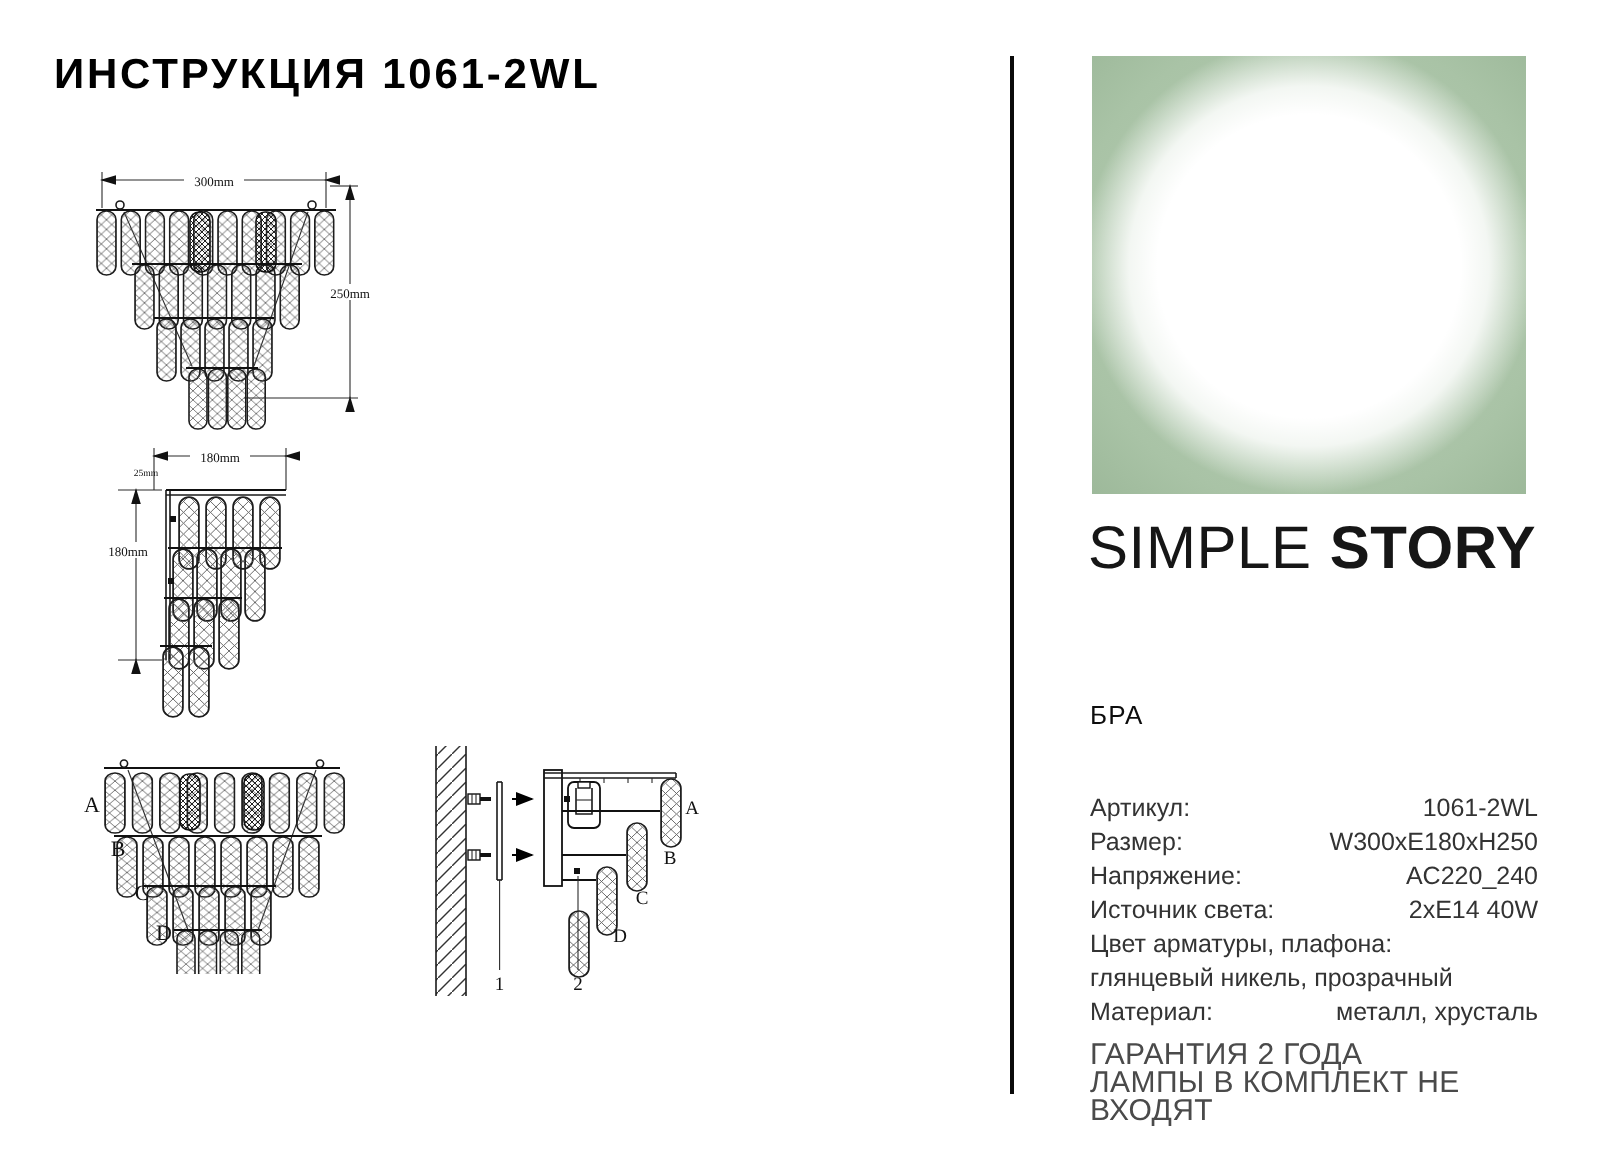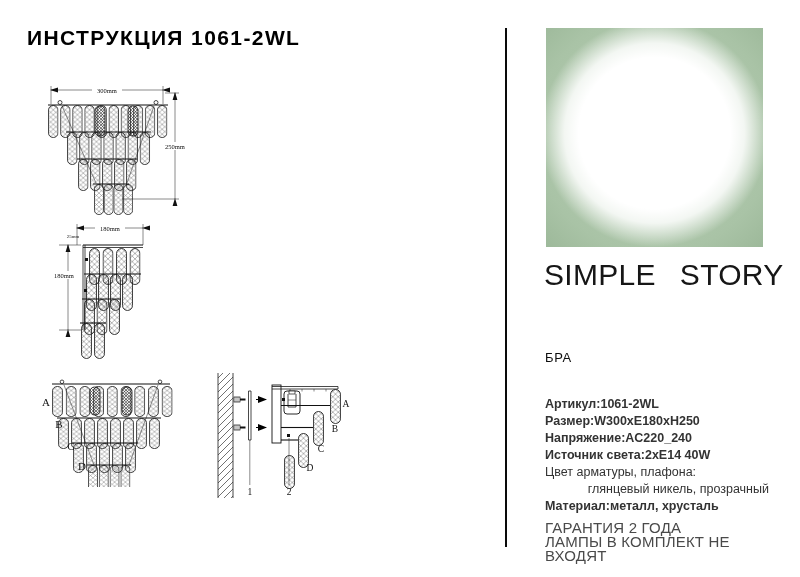--- a/index.html
+++ b/index.html
@@ -17,26 +17,26 @@
   .divider{left:505px;top:28px;width:2px;height:519px;background:#0a0a0a;}
   
   .green-square{
     left:546px;top:28px;width:217px;height:219px;
     background:
       radial-gradient(circle at 50% 48%, #ffffff 0px, #ffffff 76px, rgba(255,255,255,0.85) 90px, rgba(255,255,255,0) 114px),
       radial-gradient(circle at 50% 48%, #bdd2ba 0px, #a9c3a6 120px, #9cb899 160px);
   }
   .brand{left:544px;top:258px;font-size:30px;color:#161616;white-space:nowrap;letter-spacing:0.3px;}
   .brand .b1{font-weight:400;}
-  .brand .b2{font-weight:400;margin-left:24px;}
+  .brand .b2{font-weight:700;margin-left:9px;}
   .type-label{left:545px;top:350px;font-size:13px;font-weight:400;letter-spacing:0.6px;color:#0d0d0d;}
   .specs{left:545px;top:396px;width:224px;font-size:12.5px;color:#333;}
-  .spec-line{display:flex;line-height:17px;white-space:nowrap;font-weight:bold;}
+  .spec-line{display:flex;justify-content:space-between;line-height:17px;white-space:nowrap;}
   .spec-full{line-height:17px;white-space:nowrap;}
-  .spec-right{line-height:17px;text-align:right;white-space:nowrap;}
+  .spec-right{line-height:17px;white-space:nowrap;}
   .footer{left:545px;top:521px;width:224px;text-align:left;font-size:15px;
     line-height:14px;color:#4a4a4a;letter-spacing:0.2px;}
   
   svg{display:block;}
   .dim{font:6.5px "Liberation Serif",serif;fill:#111;}
   .dimsm{font:4.8px "Liberation Serif",serif;fill:#111;}
   .lbl{font:11px "Liberation Serif",serif;fill:#111;}
   .lbl2{font:9.5px "Liberation Serif",serif;fill:#111;}
   .ln{stroke:#1a1a1a;stroke-width:0.8;fill:none;}
   .lnthin{stroke:#2a2a2a;stroke-width:0.55;fill:none;}

